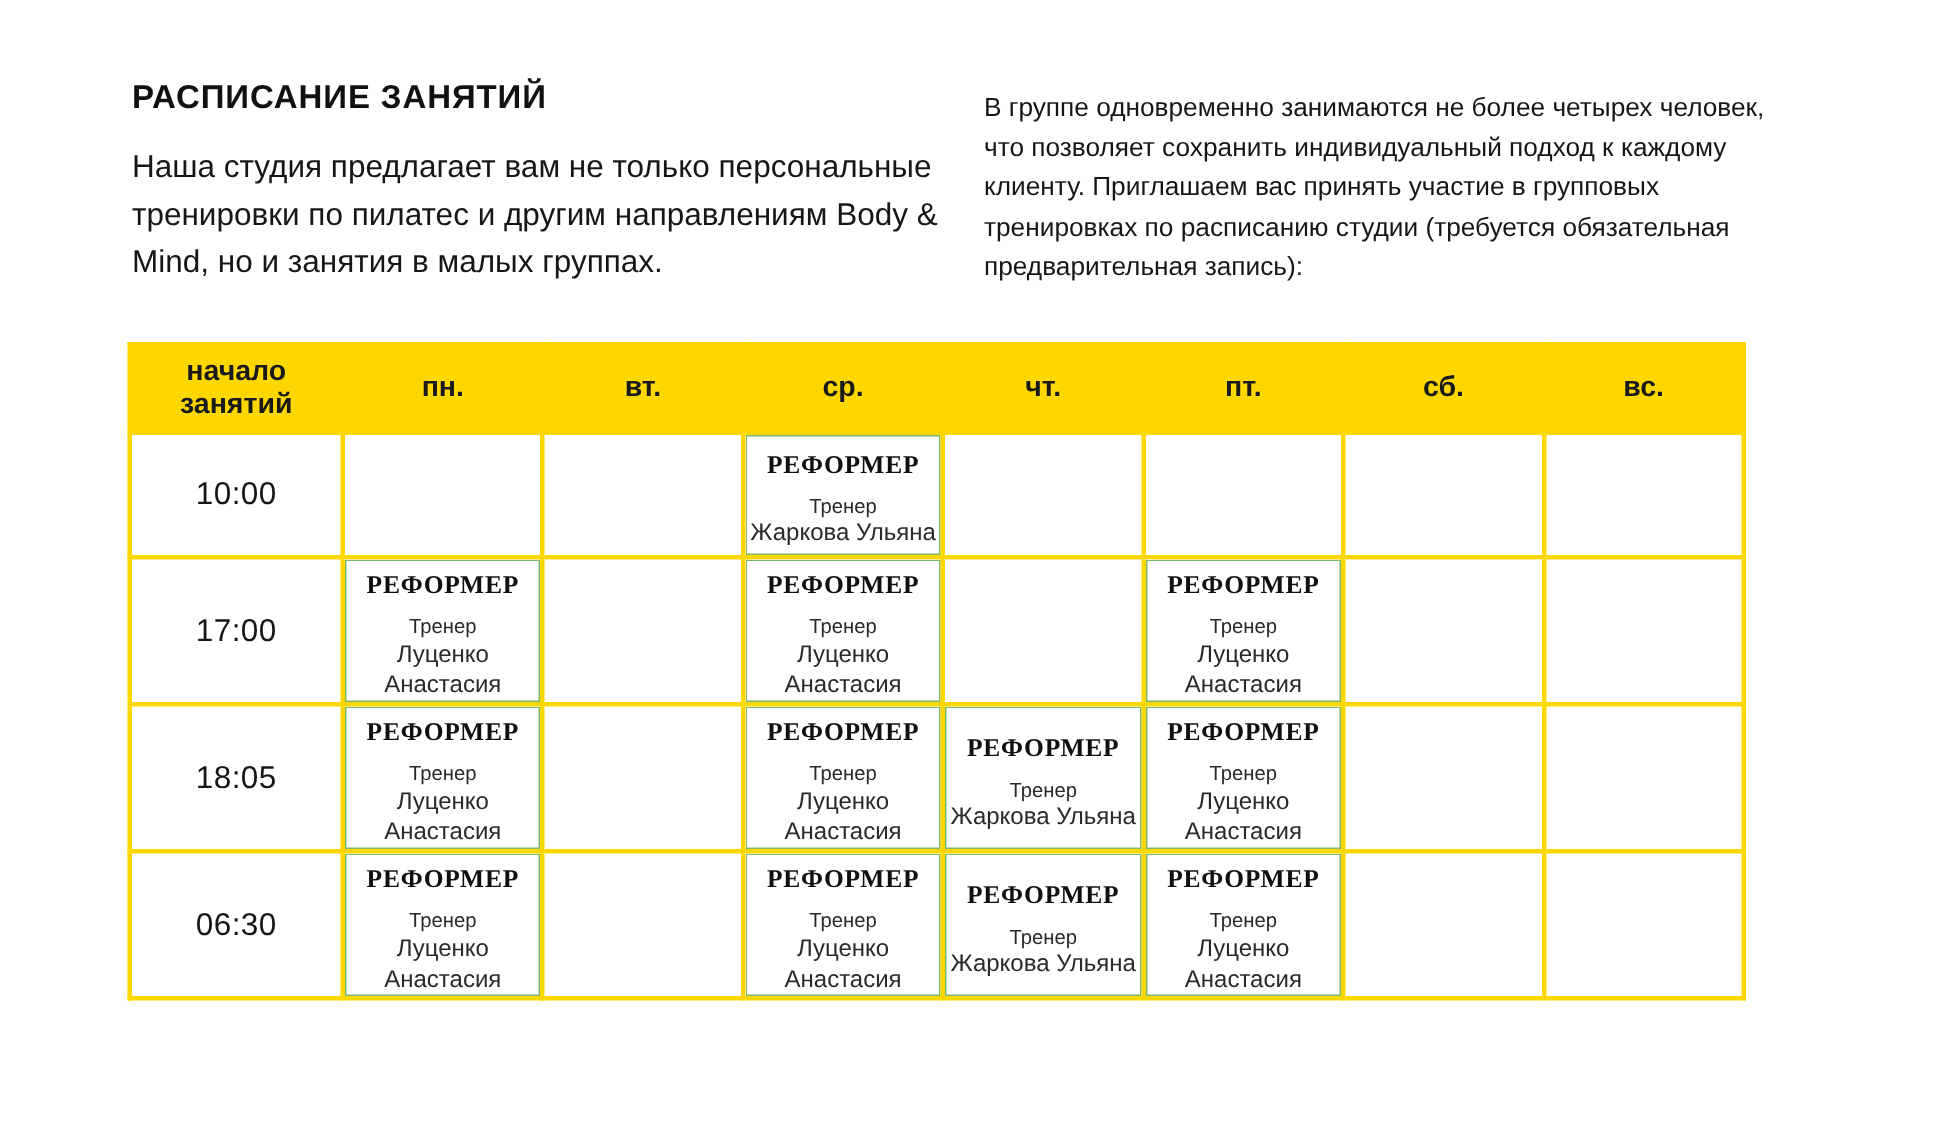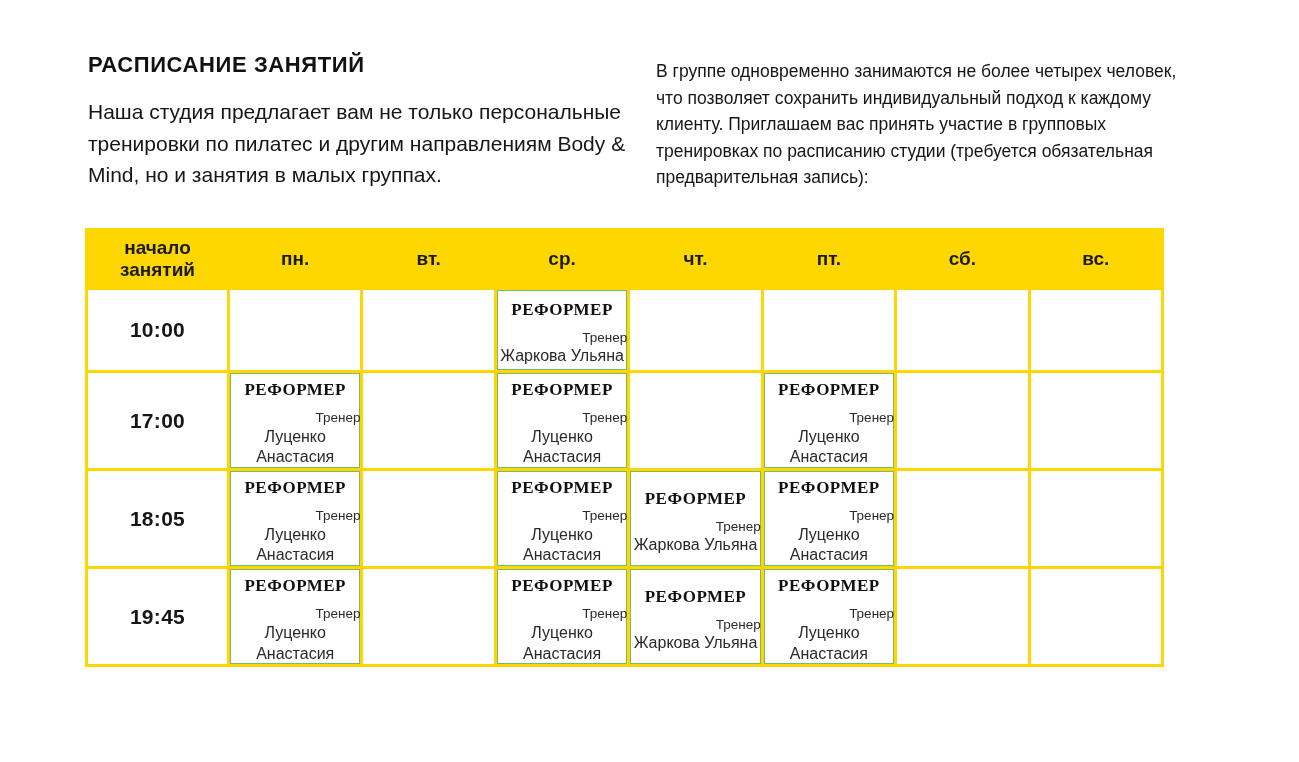--- a/index.html
+++ b/index.html
@@ -20,32 +20,32 @@
     position:absolute;left:85px;top:228px;width:1079px;
     border-collapse:collapse;table-layout:fixed;
   }
   .schedule th,.schedule td{border:3px solid var(--grid-yellow,#FFD700);padding:0;}
   .schedule thead th{
     background:var(--header-yellow,#FFD700);height:56px;
     font-size:19px;font-weight:bold;text-align:center;color:#1a1a1a;line-height:1.15;
     padding:0 2px;
   }
   .schedule tbody td{height:80px;background:#ffffff;text-align:center;vertical-align:middle;}
-  td.time-cell{font-size:21px;font-weight:bold;letter-spacing:0.3px;}
+  td.time-cell{font-size:21px;font-weight:normal;letter-spacing:0.3px;}
   td.class-cell{
     background:var(--class-green,#9AD285);
     box-shadow:inset 0 0 0 1px var(--class-green-border,#7CB96A);
     vertical-align:top;
   }
   .class-block{padding-top:7px;}
   .class-name{
     font-family:"Liberation Serif",serif;font-weight:bold;font-size:17px;
     letter-spacing:0.5px;color:#101010;
   }
-  .trainer-label{margin-top:9px;font-size:13.5px;color:#2a2a2a;line-height:1.3;text-align:right;}
+  .trainer-label{margin-top:9px;font-size:13.5px;color:#2a2a2a;line-height:1.3;}
   .trainer-name{font-size:16px;color:#2a2a2a;line-height:1.3;}
 </style>
 </head>
 <body>
 
 <div class="left-col">
   <h1 class="page-title">РАСПИСАНИЕ ЗАНЯТИЙ</h1>
   <p class="intro-left">Наша студия предлагает вам не только персональные тренировки по пилатес и другим направлениям Body &amp; Mind, но и занятия в малых группах.</p>
 </div>
 
@@ -147,21 +147,21 @@
           <div class="class-block">
             <div class="class-name">РЕФОРМЕР</div>
             <div class="trainer-label">Тренер</div>
             <div class="trainer-name">Луценко Анастасия</div>
           </div>
         </td>
         <td class="day-cell"></td>
         <td class="day-cell"></td>
       </tr>
       <tr>
-        <td class="time-cell">19:45</td>
+        <td class="time-cell">06:30</td>
         <td class="day-cell class-cell">
           <div class="class-block">
             <div class="class-name">РЕФОРМЕР</div>
             <div class="trainer-label">Тренер</div>
             <div class="trainer-name">Луценко Анастасия</div>
           </div>
         </td>
         <td class="day-cell"></td>
         <td class="day-cell class-cell">
           <div class="class-block">

